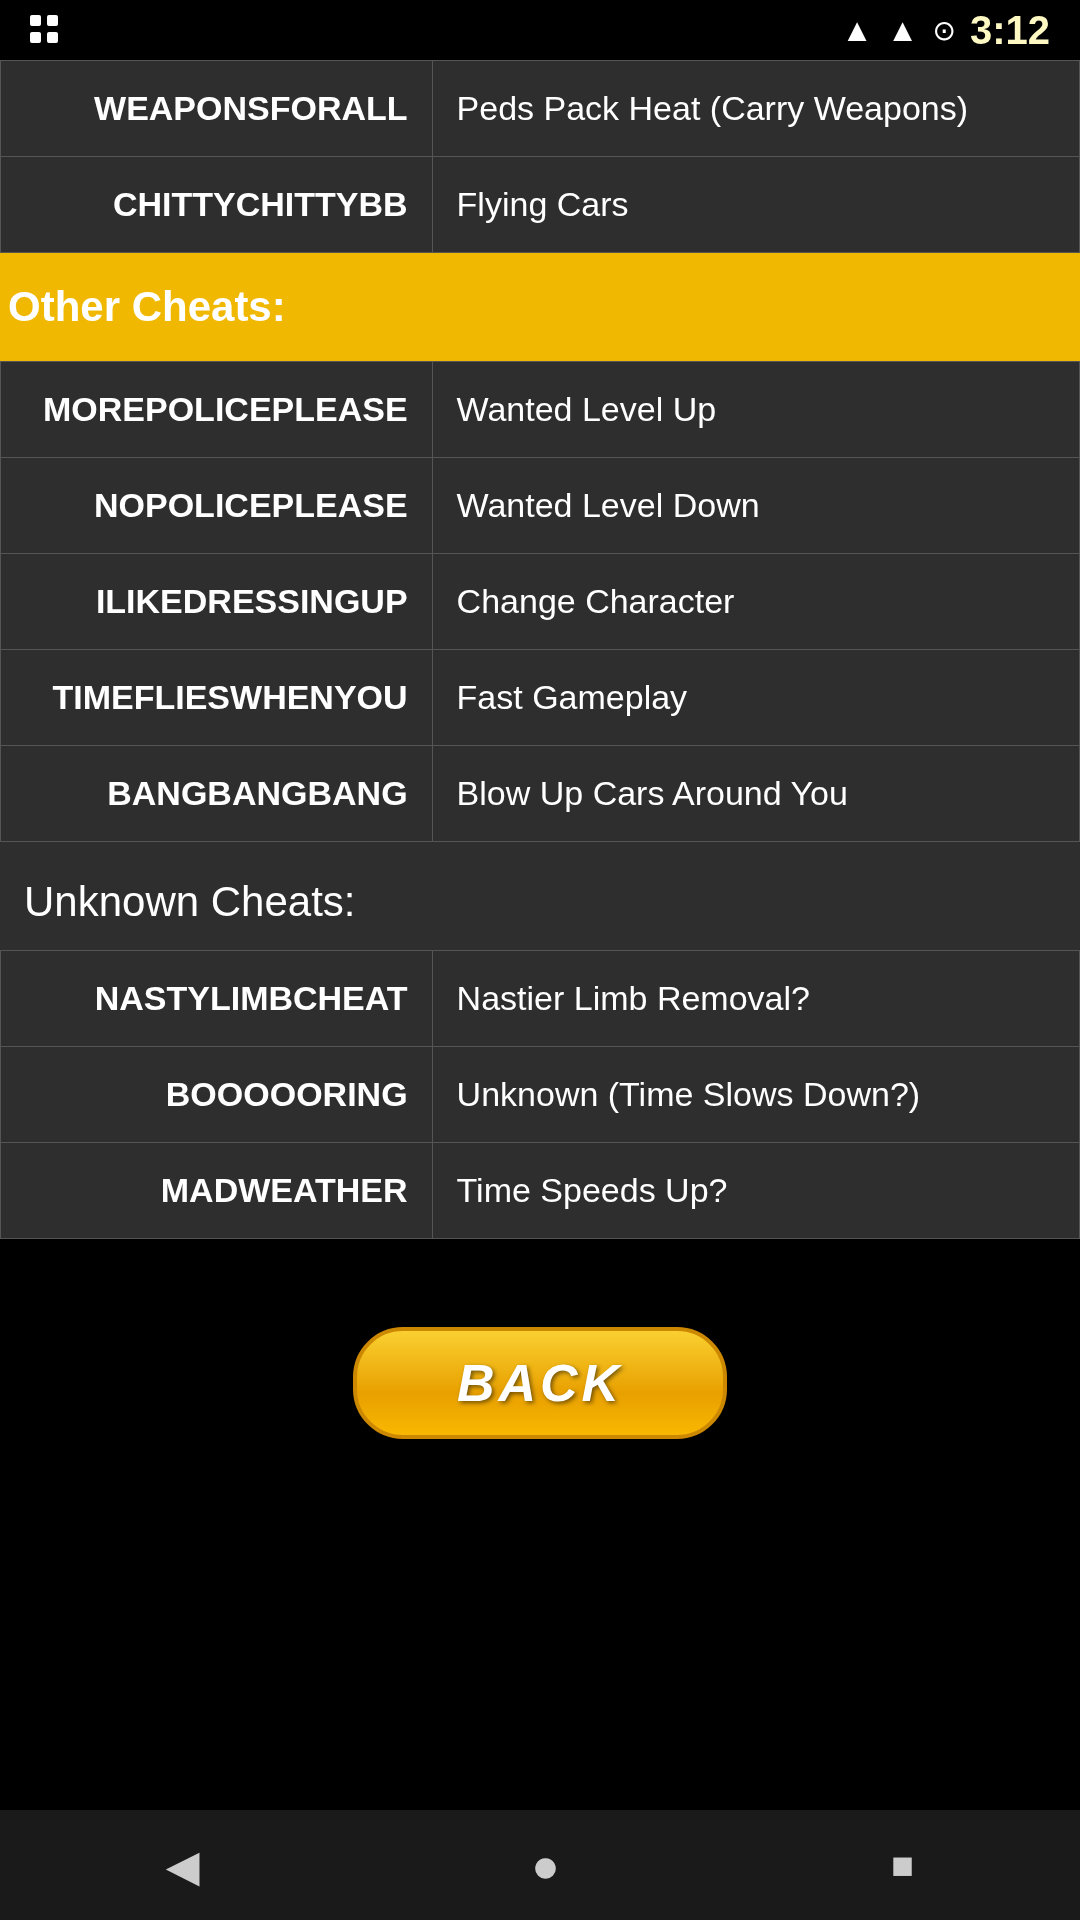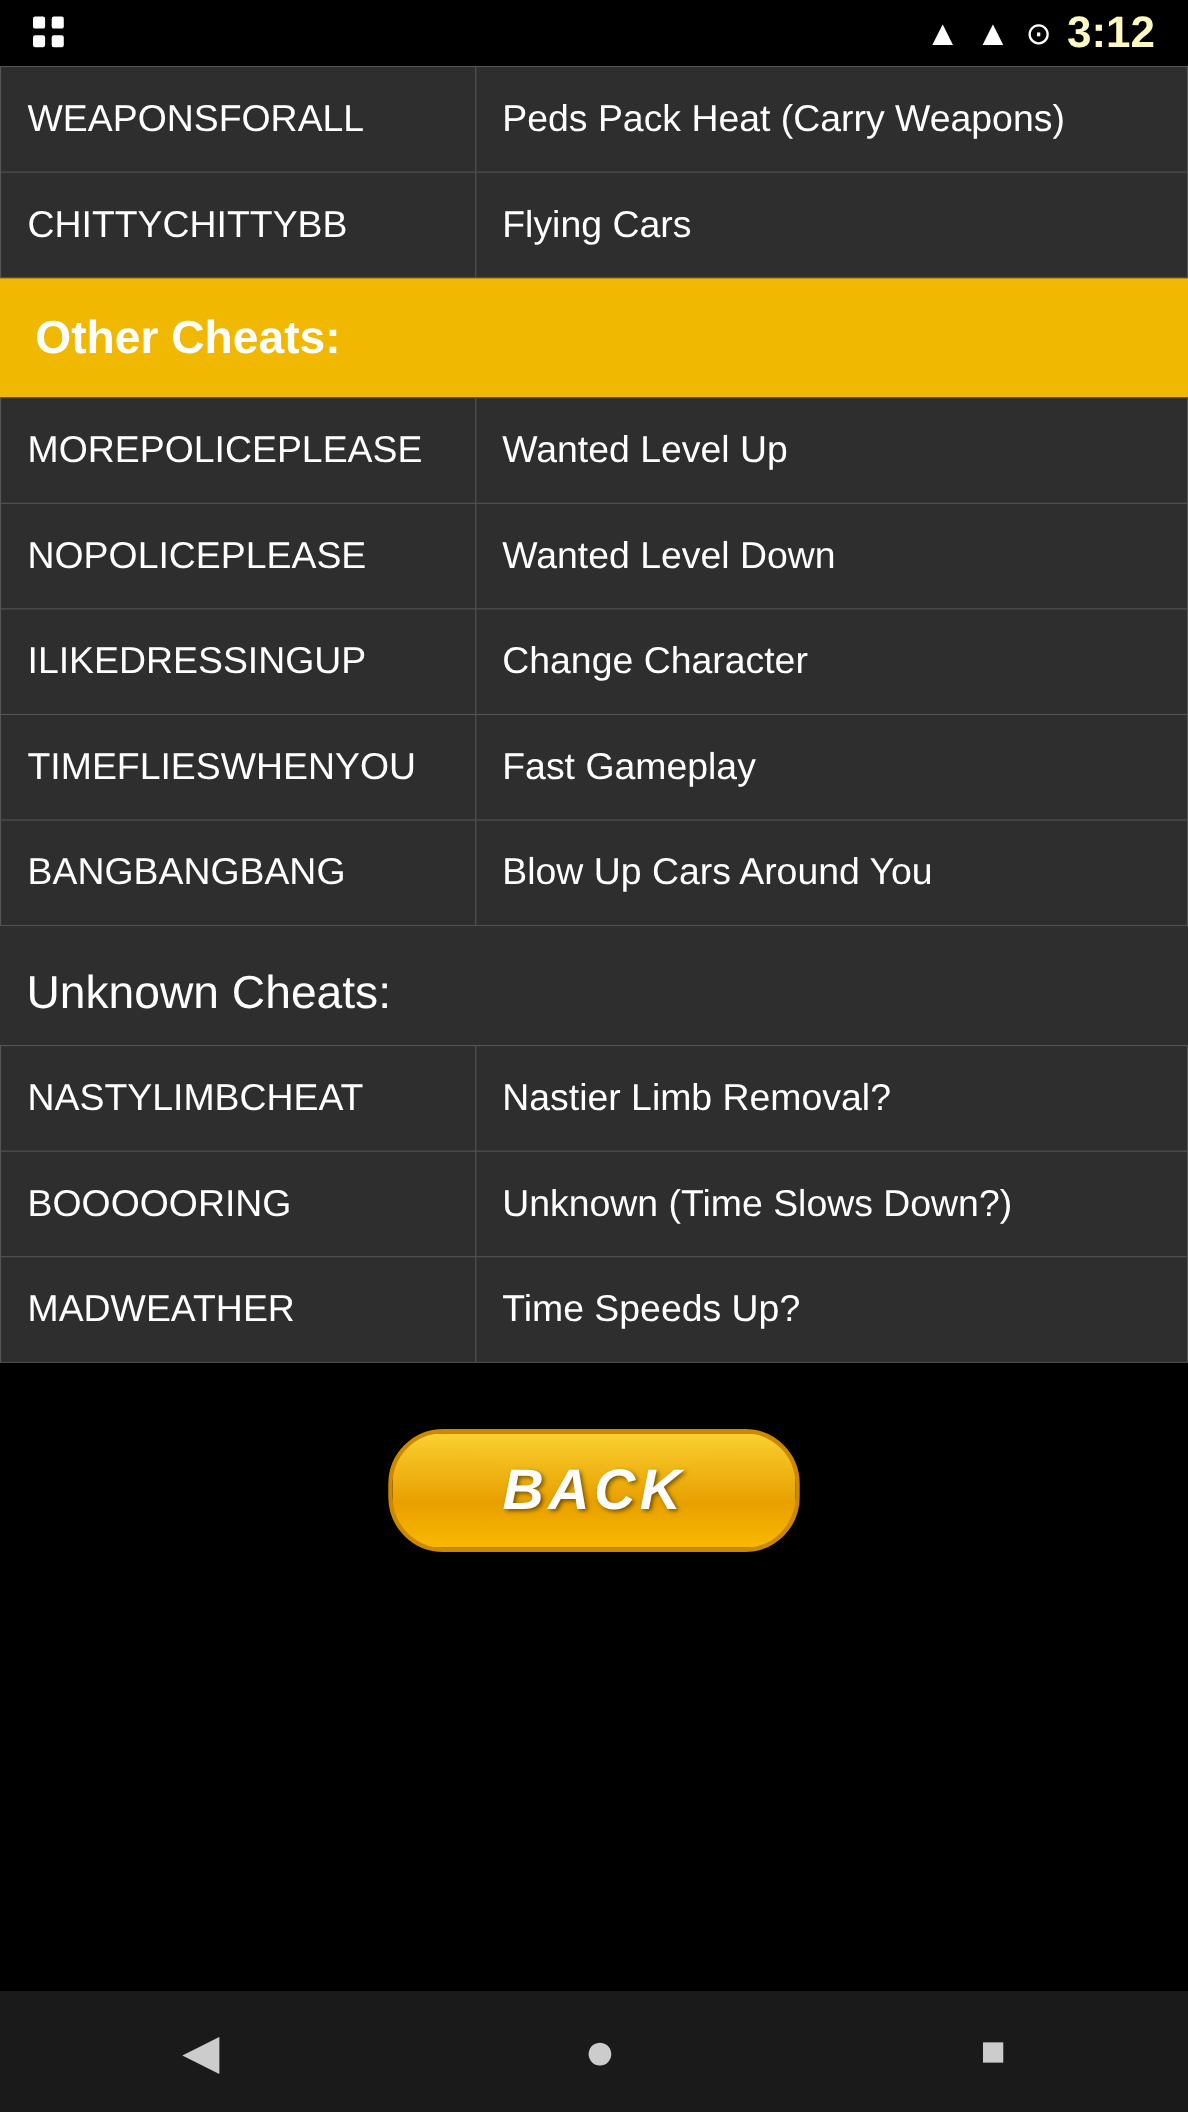--- a/index.html
+++ b/index.html
@@ -55,30 +55,31 @@
     .cheat-table td {
       color: #fff;
       font-size: 34px;
       padding: 28px 24px;
       border: 1px solid #555;
       vertical-align: middle;
     }
 
     .cheat-table td:first-child {
       width: 40%;
-      font-weight: 400;
+      font-weight: 700;
+      text-align: right;
     }
 
     .cheat-table td:last-child {
       width: 60%;
     }
 
     .section-header {
       background: #f0b800;
-      padding: 30px 32px;
+      padding: 30px 8px;
     }
 
     .section-header-text {
       color: #fff;
       font-size: 42px;
       font-weight: bold;
     }
 
     .section-header-plain {
       background: #2e2e2e;
@@ -95,21 +96,21 @@
       height: 14px;
       background: #2e2e2e;
     }
 
     
     .back-area {
       background: #000;
       display: flex;
       justify-content: center;
       align-items: center;
-      padding: 60px 0 60px 0;
+      padding: 88px 0 60px 0;
     }
 
     .back-button {
       background: linear-gradient(180deg, #f9d030 0%, #e8a000 60%, #f9b800 100%);
       border: 4px solid #cc8800;
       border-radius: 50px;
       padding: 22px 100px;
       color: #fff;
       font-size: 52px;
       font-weight: 900;

